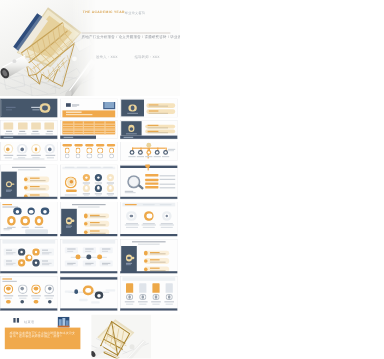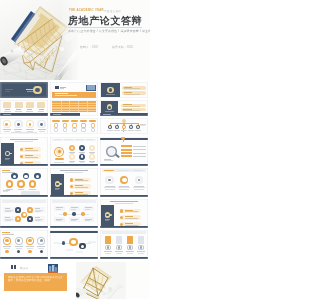--- a/index.html
+++ b/index.html
@@ -161,21 +161,20 @@
         </g>
 
         <circle cx="62" cy="49" r="3.2" fill="#eaeae7"></circle>
         <circle cx="62" cy="49" r="2" fill="#f9f9f7"></circle>
         <path d="M62 36 L73 30 L77 37 L66 43 Z" fill="#f3f3f0" stroke="#d6d9db" stroke-width=".3"></path>
         <circle cx="12" cy="51" r="1.6" fill="#dedede"></circle>
       </svg>
     </div>
     <div class="cover-kicker">THE ACADEMIC YEAR</div>
     <div class="cover-kicker2">毕业论文答辩</div>
-    <div class="cover-title">房地产论文答辩</div>
     <div class="cover-rule"></div>
     <div class="cover-sub">房地产行业分析报告 / 论文开题报告 / 课题研究答辩 / 毕业设计</div>
     <div class="cover-meta" style="left:80px">答辩人：XXX</div>
     <div class="cover-meta" style="left:112px">指导老师：XXX</div>
   </div>
 
   <div id="grid">
       <div class="sec" style="position:absolute;left:0;top:82px;width:150px;">
         <div class="sl" style="left:0px;top:0px;width:48px;height:16px;" title="目录 CONTENTS">
           <div class="r" style="left: 0px; top: 0px; width: 48px; height: 16px; background: rgb(70, 87, 107);"></div>

